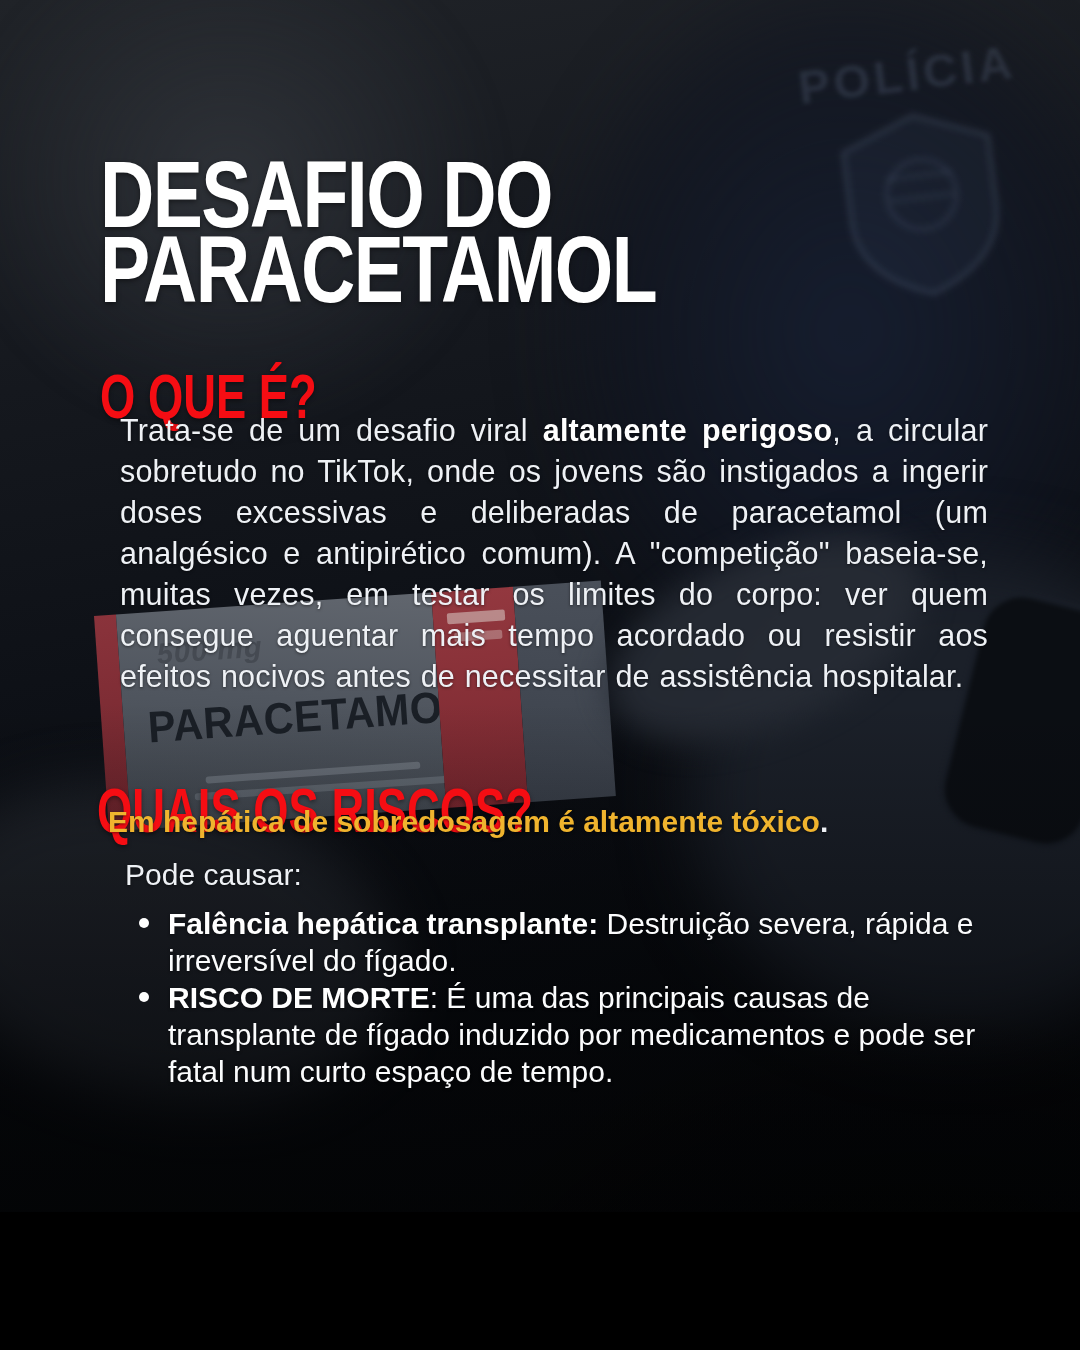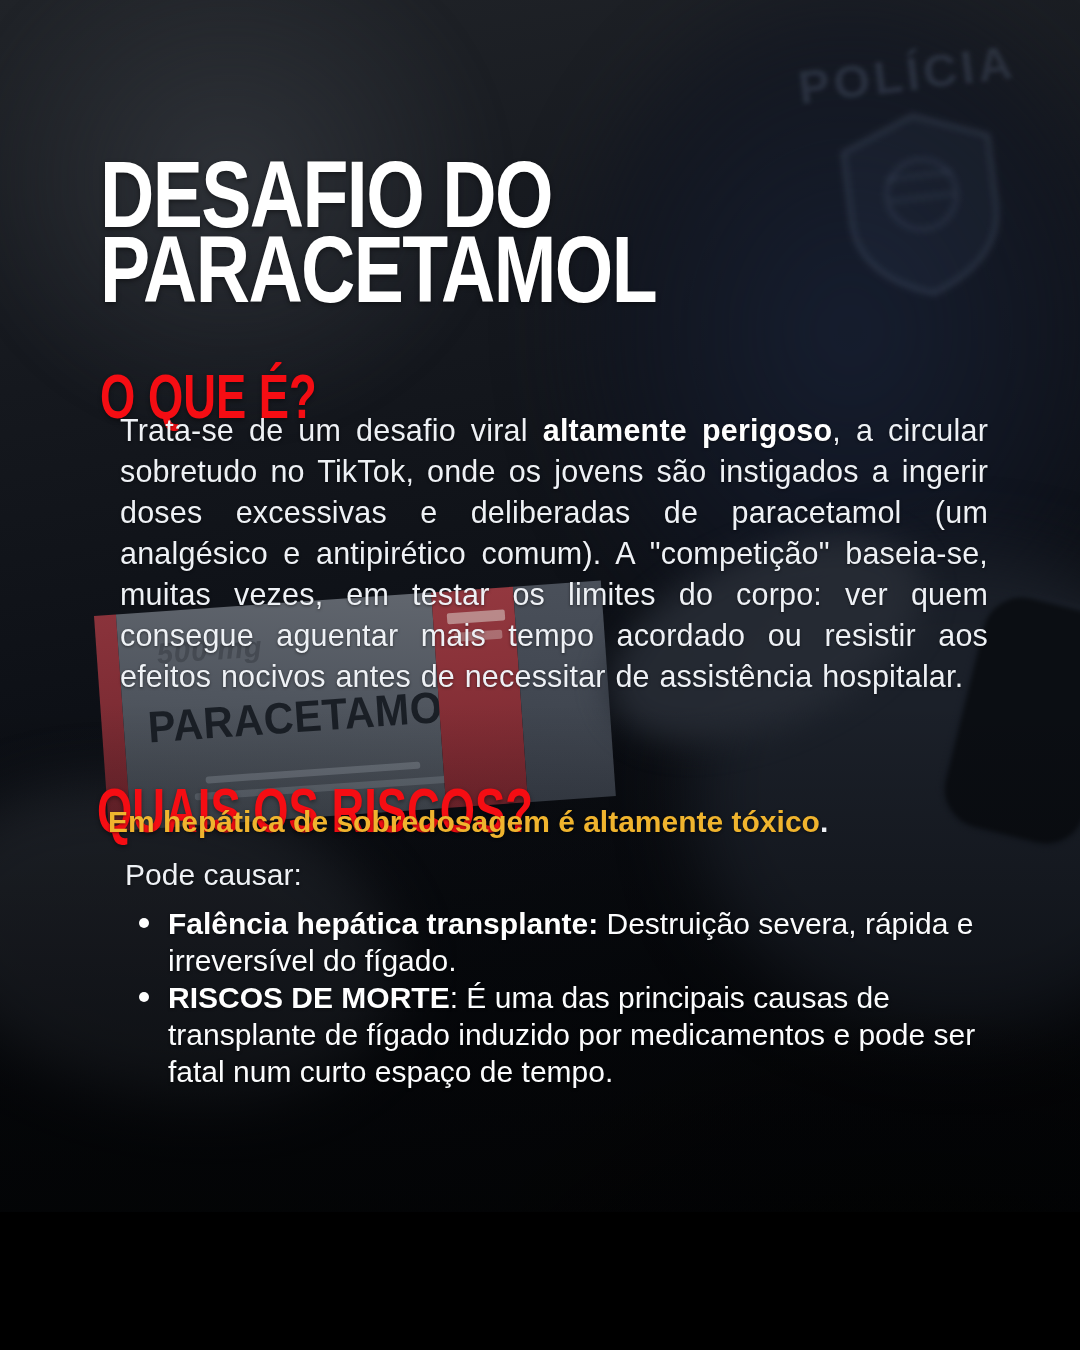--- a/index.html
+++ b/index.html
@@ -130,21 +130,21 @@
   <p class="abs body-copy"><span>Trata-se de um desafio viral </span><strong>altamente perigoso</strong><span>, a circular sobretudo no TikTok, onde os jovens são instigados a ingerir doses excessivas e deliberadas de paracetamol (um analgésico e antipirético comum). A "competição" baseia-se, muitas vezes, em testar os limites do corpo: ver quem consegue aguentar mais tempo acordado ou resistir aos efeitos nocivos antes de necessitar de assistência hospitalar.</span></p>
 
   <h2 class="abs h2 h2-risks">QUAIS OS RISCOS?</h2>
 
   <p class="abs highlight"><span>Em hepática de sobredosagem é altamente tóxico</span><span class="end-dot">.</span></p>
 
   <p class="abs lead">Pode causar:</p>
 
   <ul class="abs bullets">
     <li><strong>Falência hepática transplante:</strong><span> Destruição severa, rápida e irreversível do fígado.</span></li>
-    <li><strong>RISCOS DE MORTE</strong><span>: É uma das principais causas de transplante de fígado induzido por medicamentos e pode ser fatal num curto espaço de tempo.</span></li>
+    <li><strong>RISCO DE MORTE</strong><span>: É uma das principais causas de transplante de fígado induzido por medicamentos e pode ser fatal num curto espaço de tempo.</span></li>
   </ul>
 
   <div class="abs logo">
     <div class="stripes">
       <div class="stripe"></div>
       <div class="stripe"></div>
       <div class="stripe"></div>
     </div>
     <div class="logo-text">
       <div class="brand">POLÍCIA</div>

